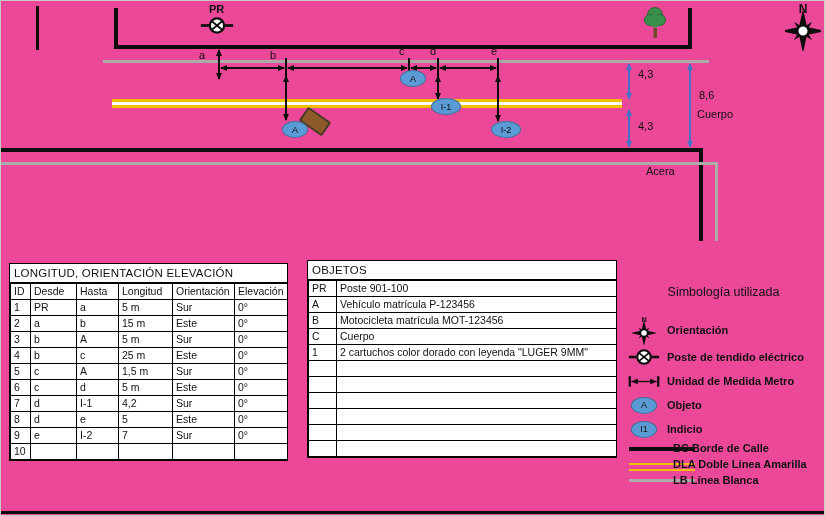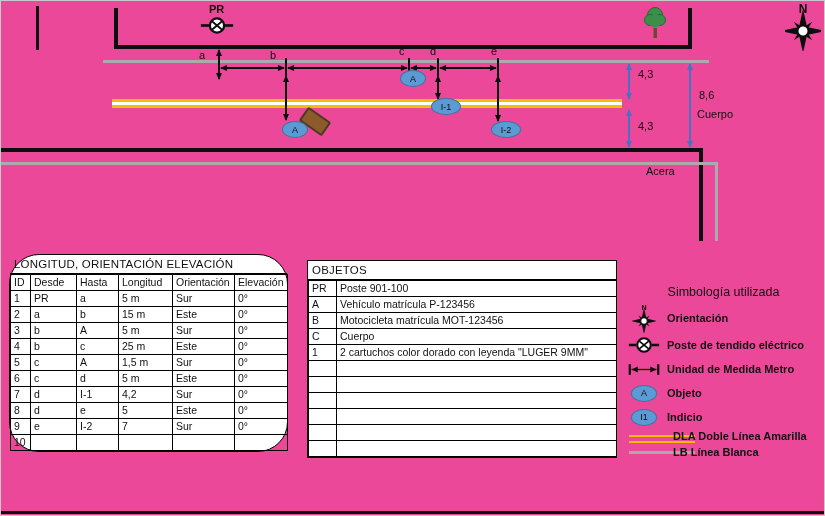--- a/index.html
+++ b/index.html
@@ -29,21 +29,21 @@
   #vehicle-a{position:absolute;left:300px;top:112px;width:24px;height:13px;background:#8c5a2b;
              border:2px solid #4a3a22;border-radius:2px;transform:rotate(35deg);z-index:4;}
   
   .panel{position:absolute;border:1px solid #000;background:#fff;}
   .panel-title{font-size:11.5px;padding:3px 4px;border-bottom:1px solid #000;letter-spacing:.2px;}
   .panel table{border-collapse:collapse;width:100%;table-layout:fixed;}
   .panel th,.panel td{border:1px solid #000;font-size:10.5px;font-weight:normal;text-align:left;
                       padding:0 3px;height:15px;line-height:15px;overflow:hidden;white-space:nowrap;}
   
   #legend{position:absolute;left:620px;top:284px;width:205px;}
-  #legend .legend-title{text-align:center;font-size:12.5px;margin-bottom:4px;}
+  #legend .legend-title{text-align:center;font-size:12.5px;margin-bottom:16px;}
   .legend-item{display:flex;align-items:center;height:24px;margin-left:4px;}
   .legend-item .licon{width:38px;display:flex;justify-content:center;align-items:center;}
   .legend-item .llabel{font-weight:bold;font-size:11px;margin-left:4px;white-space:nowrap;}
   .legend-marker{position:static;width:24px;height:15px;background:#5b9bd5;border:1px solid #41719c;
                  border-radius:50%;display:flex;align-items:center;justify-content:center;font-size:9px;}
   .legend-line-item{position:relative;height:15px;margin:1px 0 1px 8px;}
   .legend-line-item .line-sample{position:absolute;left:0;top:5px;width:66px;}
   .line-black{height:4px;background:#0d0d0d;}
   .line-yellow{height:8px;box-sizing:border-box;border-top:2.5px solid #f0c000;border-bottom:2.5px solid #f0c000;}
   .line-gray{height:3px;background:#ababab;top:6px;}
@@ -134,21 +134,21 @@
     <div class="varrow blue" style="left:627px;top:63px;height:35px;"></div>
     <div class="varrow blue" style="left:627px;top:109px;height:37px;"></div>
     <div class="varrow blue" style="left:688px;top:63px;height:83px;"></div>
     <div class="slabel" style="left:637px;top:67px;">4,3</div>
     <div class="slabel" style="left:637px;top:119px;">4,3</div>
     <div class="slabel" style="left:698px;top:88px;">8,6</div>
     <div class="slabel" style="left:696px;top:107px;">Cuerpo</div>
     <div class="slabel" style="left:645px;top:164px;">Acera</div>
   </div>
 
-  <div class="panel" style="left:8px;top:253px;width:277px;border-radius:30px;">
+  <div class="panel" style="left:8px;top:262px;width:277px;">
     <div class="panel-title">LONGITUD, ORIENTACIÓN ELEVACIÓN</div>
     <table>
       <colgroup>
         <col style="width:20px">
           <col style="width:46px">
           <col style="width:42px">
         <col style="width:54px">
           <col style="width:62px">
           <col style="width:53px">
       </colgroup>
@@ -354,20 +354,24 @@
       <span class="llabel">Objeto</span>
     </div>
 
     <div class="legend-item">
       <span class="licon">
         <span class="legend-marker">I1</span>
       </span>
       <span class="llabel">Indicio</span>
     </div>
 
+    <div class="legend-line-item">
+      <span class="line-sample line-black"></span>
+      <span class="lline-label">BC Borde de Calle</span>
+    </div>
 
     <div class="legend-line-item">
       <span class="line-sample line-yellow"></span>
       <span class="lline-label">DLA Doble Línea Amarilla</span>
     </div>
 
     <div class="legend-line-item">
       <span class="line-sample line-gray"></span>
       <span class="lline-label">LB Línea Blanca</span>
     </div>

